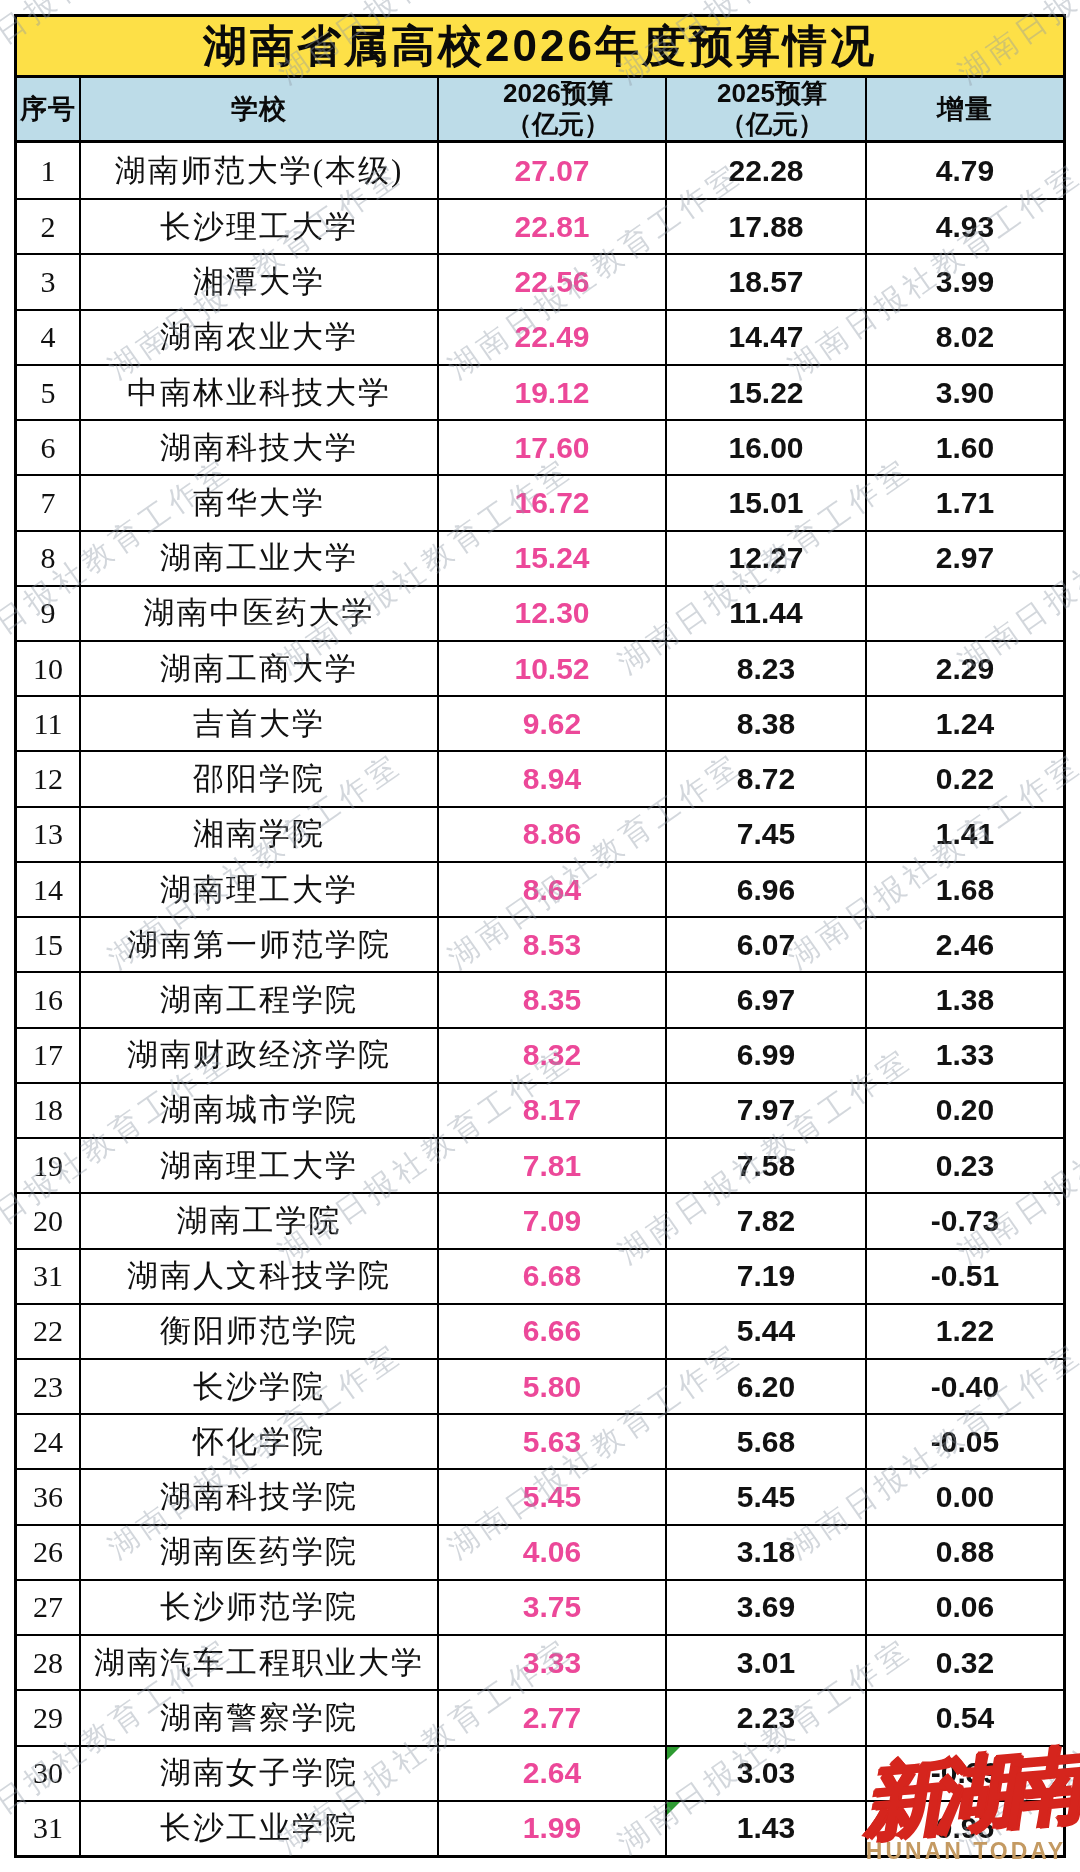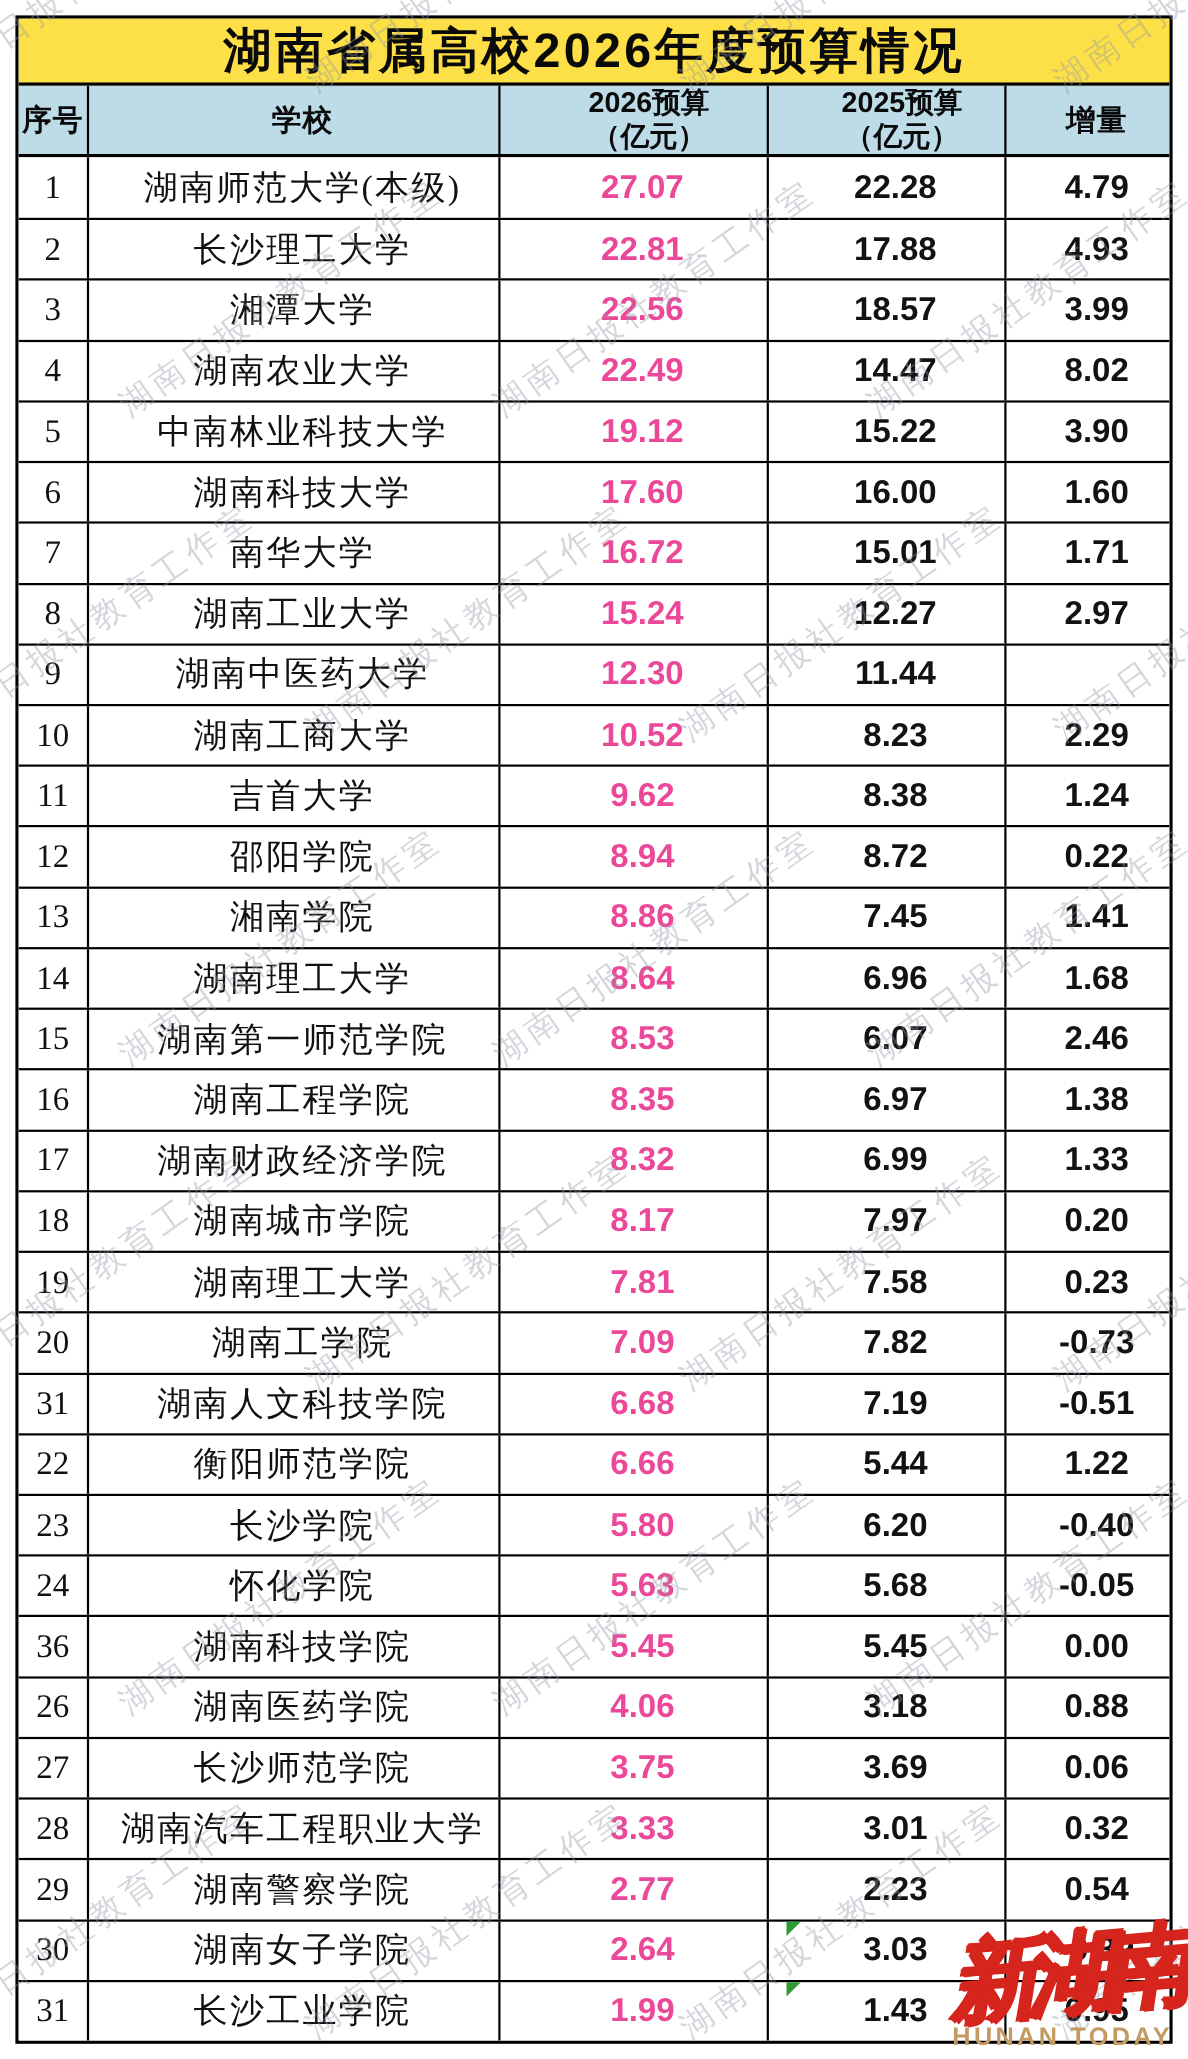--- a/index.html
+++ b/index.html
@@ -12,21 +12,21 @@
     position:absolute; left:14px; top:14px; width:1052px; height:1844px;
     box-sizing:border-box; border:3px solid #000; background:#fff;
     display:flex; flex-direction:column; z-index:1;
   }
   .title-row{
     height:58px; flex:0 0 58px; background:#fde047; border-bottom:3px solid #000;
     display:flex; align-items:center; justify-content:center;
     font-size:44px; font-weight:900; color:#0a0a0a; letter-spacing:3px;
   }
   .grid-row{
-    display:grid; grid-template-columns:64px 358px 228px 200px 1fr;gap:16px;
+    display:grid; grid-template-columns:64px 358px 228px 200px 1fr;
   }
   .header-row{
     flex:0 0 62px; height:62px; background:#bddce8; border-bottom:3px solid #000;
   }
   .cell{
     display:flex; align-items:center; justify-content:center;
     box-sizing:border-box; position:relative; overflow:visible;
   }
   .vline{ border-right:2px solid #000; }
   .hcell{ font-size:27px; font-weight:600; color:#0a0a0a; letter-spacing:1px; }

